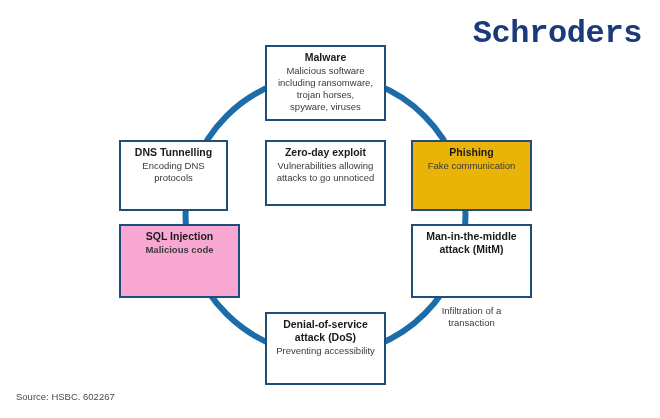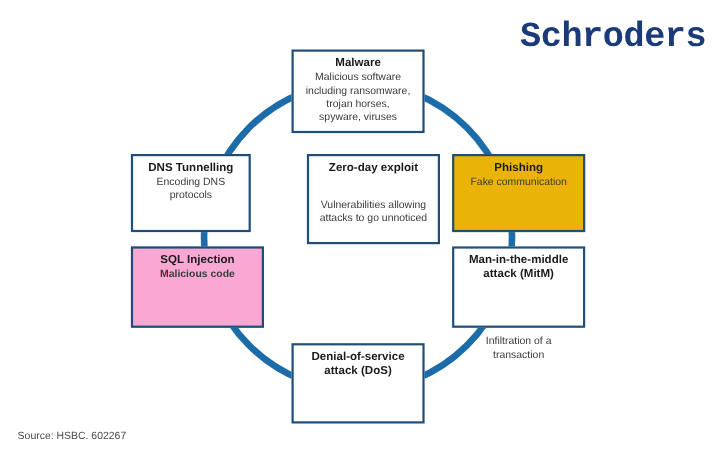--- a/index.html
+++ b/index.html
@@ -71,21 +71,21 @@
     font-size: 9.5px;
     font-weight: normal;
     color: #3a3a3a;
     line-height: 1.28;
     white-space: pre-line;
   }
 
   
   #node-malware   { left: 265px; top: 45px;  width: 121px; height: 76px; }
   #node-dns       { left: 119px; top: 140px; width: 109px; height: 71px; }
-  #node-zeroday   { left: 279px; top: 140px; width: 121px; height: 82px; gap: 21px; }
+  #node-zeroday   { left: 265px; top: 140px; width: 121px; height: 66px; }
   #node-phishing  { left: 411px; top: 140px; width: 121px; height: 71px; }
   #node-sql       { left: 119px; top: 224px; width: 121px; height: 74px; }
   #node-mitm      { left: 411px; top: 224px; width: 121px; height: 74px; }
   #node-dos       { left: 265px; top: 312px; width: 121px; height: 73px; }
 
   
   .source {
     position: absolute;
     left: 16px;
     bottom: 16px;
@@ -137,17 +137,18 @@
   <div class="node" id="node-mitm" style="border-color: rgb(31, 78, 121); background: rgb(255, 255, 255); gap: 48px;">
     <div class="node-title" style="color: rgb(26, 26, 26);">Man-in-the-middle
 attack (MitM)</div>
     <div class="node-desc" style="color: rgb(58, 58, 58);">Infiltration of a
 transaction</div>
   </div>
 
   <div class="node" id="node-dos" style="border-color: rgb(31, 78, 121); background: rgb(255, 255, 255);">
     <div class="node-title" style="color: rgb(26, 26, 26);">Denial-of-service
 attack (DoS)</div>
+    <div class="node-desc" style="color: rgb(58, 58, 58);">Preventing accessibility</div>
   </div>
 
   <div class="source">Source: HSBC. 602267</div>
 
 </div>
 
 </body></html>

